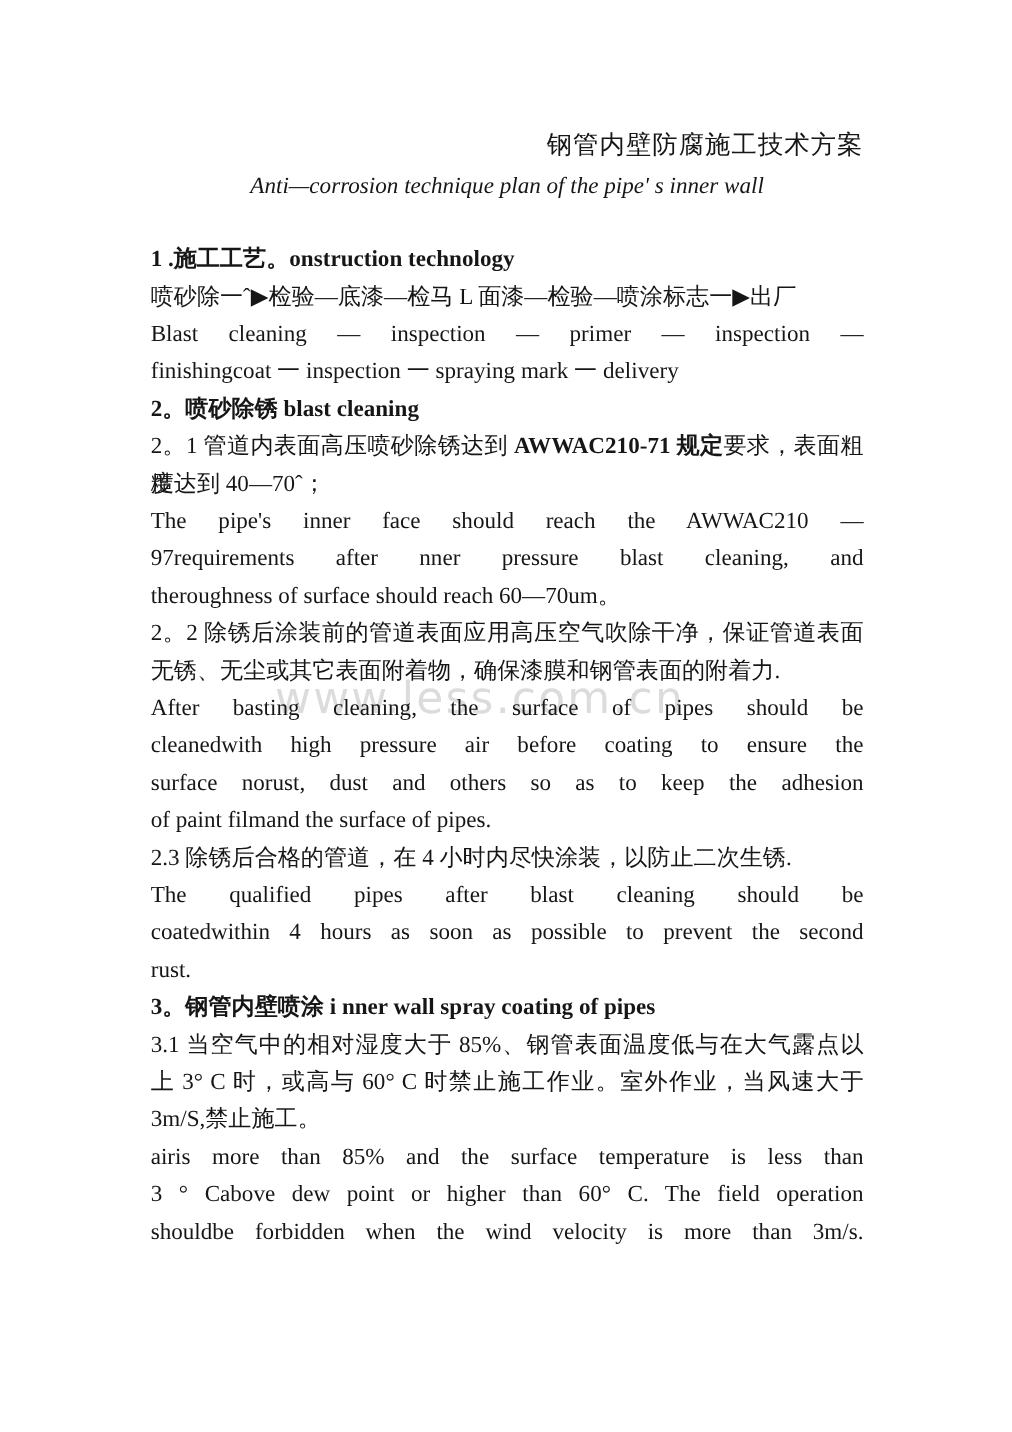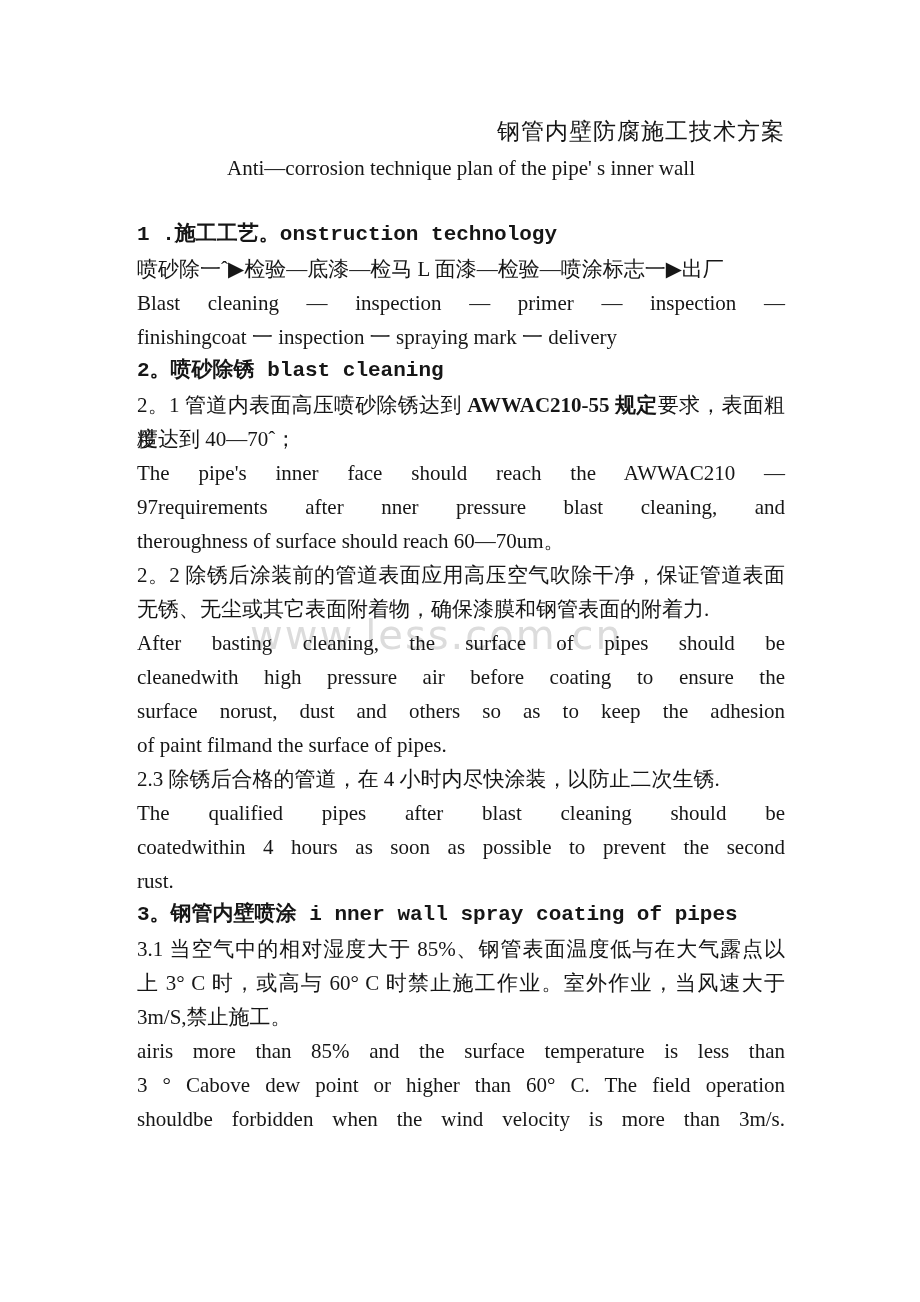--- a/index.html
+++ b/index.html
@@ -36,49 +36,50 @@
     line-height: 39px;
     text-align: right;
     font-size: 23px;
     letter-spacing: 1px;
   }
   .subtitle-row {
     height: 34px;
     line-height: 34px;
     text-align: center;
     font-size: 21px;
+    font-style: italic;
   }
   .lines { margin-top: 33px; }
   .line {
     height: 34px;
     line-height: 34px;
     font-size: 21px;
   }
-  .line.heading { font-weight: 700; font-family: Liberation Mono, monospace; }
+  .line.heading { font-weight: 700; }
   .line.jl {
     text-align: justify;
     text-align-last: justify;
   }
   .b { font-weight: 700; }
 </style>
 </head>
 <body>
 
 <div class="doc">
   <div class="watermark">www.less.com.cn</div>
   <div class="content">
     <div class="title-row">钢管内壁防腐施工技术方案</div>
     <div class="subtitle-row">Anti—corrosion technique plan of the pipe' s inner wall</div>
     <div class="lines">
         <div class="line heading">1 .施工工艺。onstruction technology</div>
         <div class="line body">喷砂除一ˆ▶检验—底漆—检马 L 面漆—检验—喷涂标志一▶出厂</div>
         <div class="line body jl">Blast cleaning — inspection — primer — inspection —</div>
         <div class="line body">finishingcoat 一 inspection 一 spraying mark 一 delivery</div>
         <div class="line heading">2。喷砂除锈 blast cleaning</div>
-        <div class="line body jl"><span>2。1 管道内表面高压喷砂除锈达到 </span><span class="b">AWWAC210-55 规定</span><span>要求，表面粗糙</span></div>
+        <div class="line body jl"><span>2。1 管道内表面高压喷砂除锈达到 </span><span class="b">AWWAC210-71 规定</span><span>要求，表面粗糙</span></div>
         <div class="line body">度达到 40—70ˆ；</div>
         <div class="line body jl">The pipe's inner face should reach the AWWAC210 —</div>
         <div class="line body jl">97requirements after nner pressure blast cleaning, and</div>
         <div class="line body">theroughness of surface should reach 60—70um。</div>
         <div class="line body jl">2。2 除锈后涂装前的管道表面应用高压空气吹除干净，保证管道表面</div>
         <div class="line body">无锈、无尘或其它表面附着物，确保漆膜和钢管表面的附着力.</div>
         <div class="line body jl">After basting cleaning, the surface of pipes should be</div>
         <div class="line body jl">cleanedwith high pressure air before coating to ensure the</div>
         <div class="line body jl">surface norust, dust and others so as to keep the adhesion</div>
         <div class="line body">of paint filmand the surface of pipes.</div>

